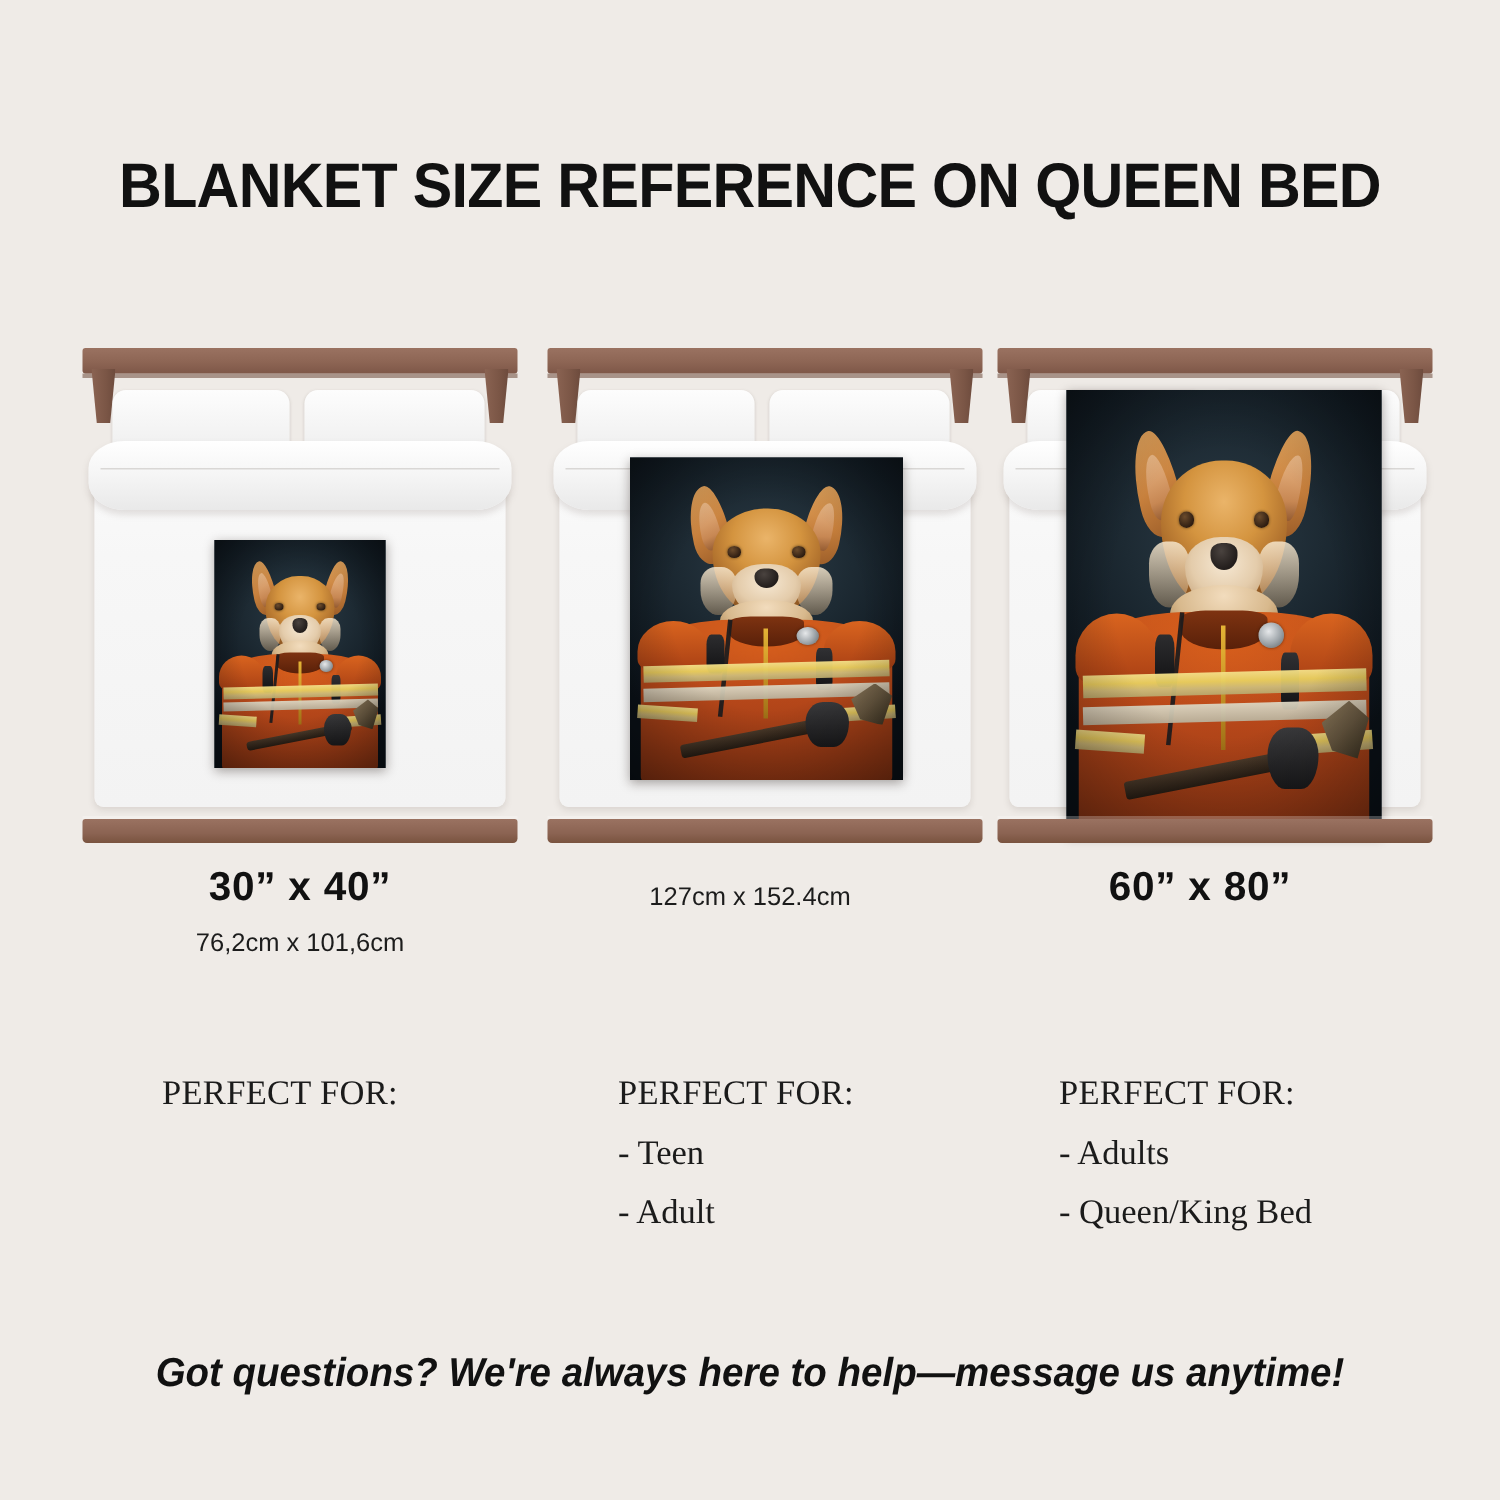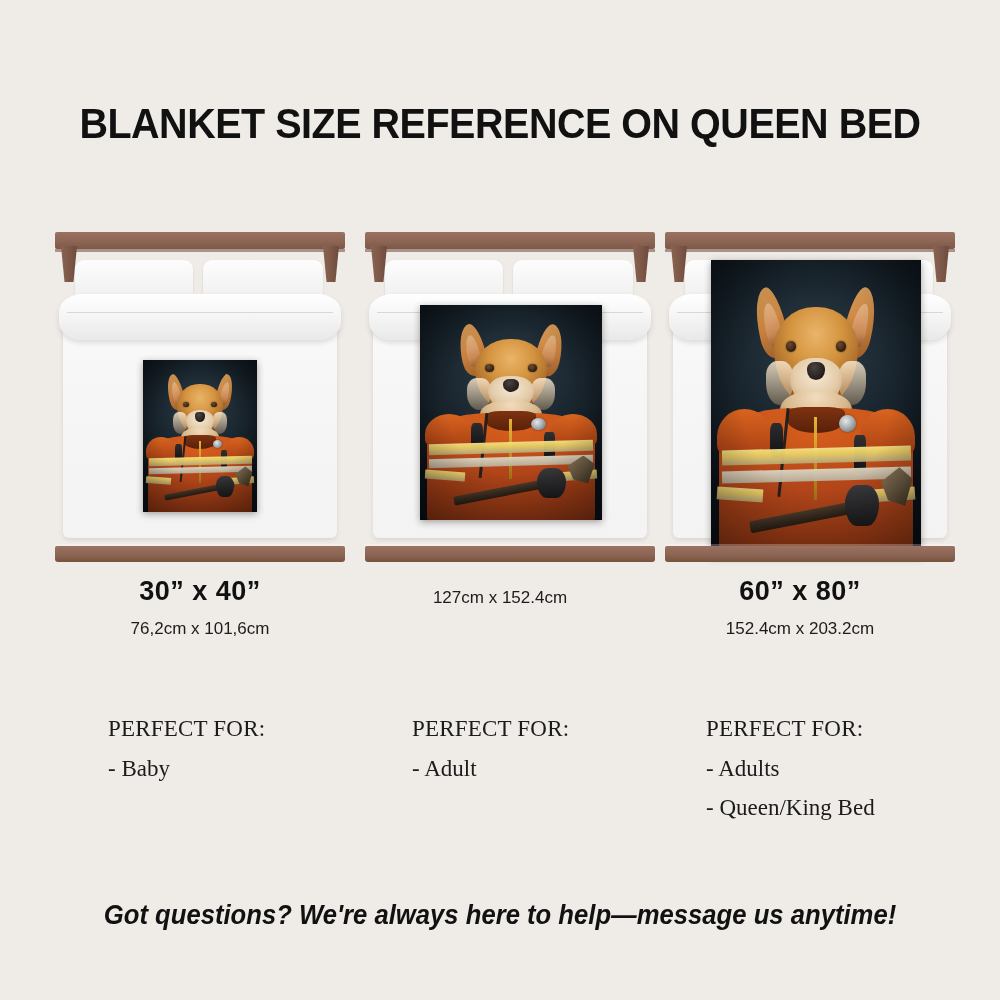--- a/index.html
+++ b/index.html
@@ -438,31 +438,30 @@
   <div class="sizes">
     <div class="sizecol c1">
       <div class="size-in">30” x 40”</div>
       <div class="size-cm">76,2cm x 101,6cm</div>
     </div>
     <div class="sizecol c2">
       <div class="size-cm">127cm x 152.4cm</div>
     </div>
     <div class="sizecol c3">
       <div class="size-in">60” x 80”</div>
-      <div class="size-cm">152.4cm x 203.2cm</div>
     </div>
   </div>
 
   <div class="pf p1">
     <div class="pf-title">PERFECT FOR:</div>
-    <div class="pf-item">- Baby</div>
   </div>
 
   <div class="pf p2">
     <div class="pf-title">PERFECT FOR:</div>
+    <div class="pf-item">- Teen</div>
     <div class="pf-item">- Adult</div>
   </div>
 
   <div class="pf p3">
     <div class="pf-title">PERFECT FOR:</div>
     <div class="pf-item">- Adults</div>
     <div class="pf-item">- Queen/King Bed</div>
   </div>
 
   <div class="tagline">Got questions? We're always here to help—message us anytime!</div>

